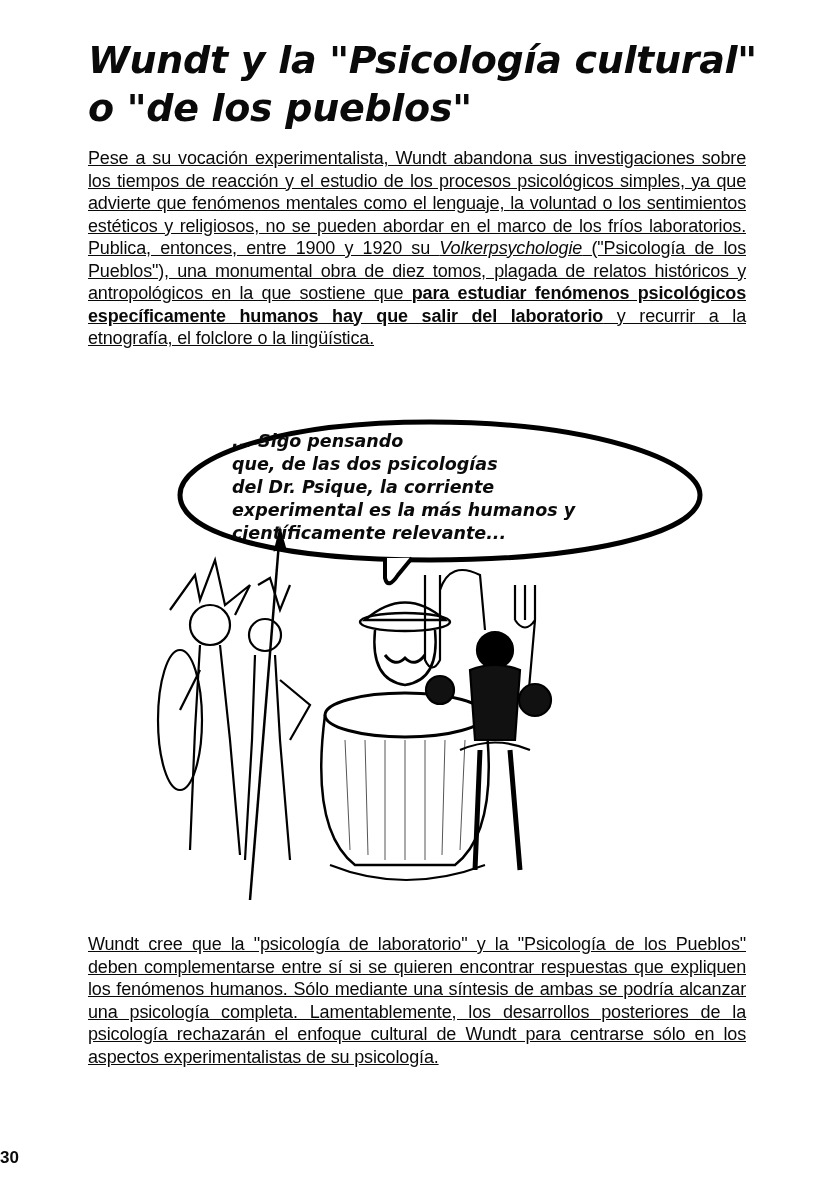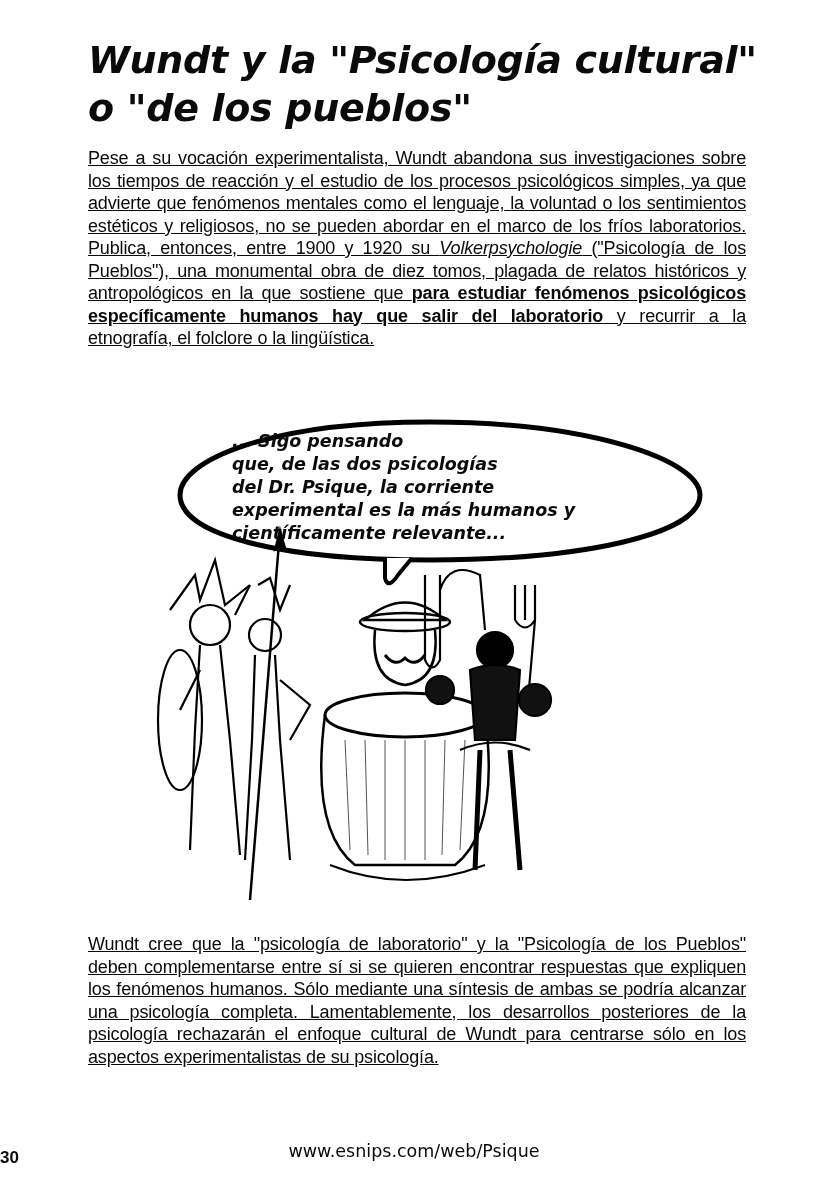--- a/index.html
+++ b/index.html
@@ -95,14 +95,13 @@
     <div>... Sigo pensando</div>
     <div>que, de las dos psicologías</div>
     <div>del Dr. Psique, la corriente</div>
     <div>experimental es la más humanos y</div>
     <div>científicamente relevante...</div>
   </div>
 
   <p class="para para2">Wundt cree que la "psicología de laboratorio" y la "Psicología de los Pueblos" deben complementarse entre sí si se quieren encontrar respuestas que expliquen los fenómenos humanos. Sólo mediante una síntesis de ambas se podría alcanzar una psicología completa. Lamentablemente, los desarrollos posteriores de la psicología rechazarán el enfoque cultural de Wundt para centrarse sólo en los aspectos experimentalistas de su psicología.</p>
 
   <div class="page-number">30</div>
-  <div class="footer-url">www.esnips.com/web/Psique</div>
 </div>
 
 </body></html>

